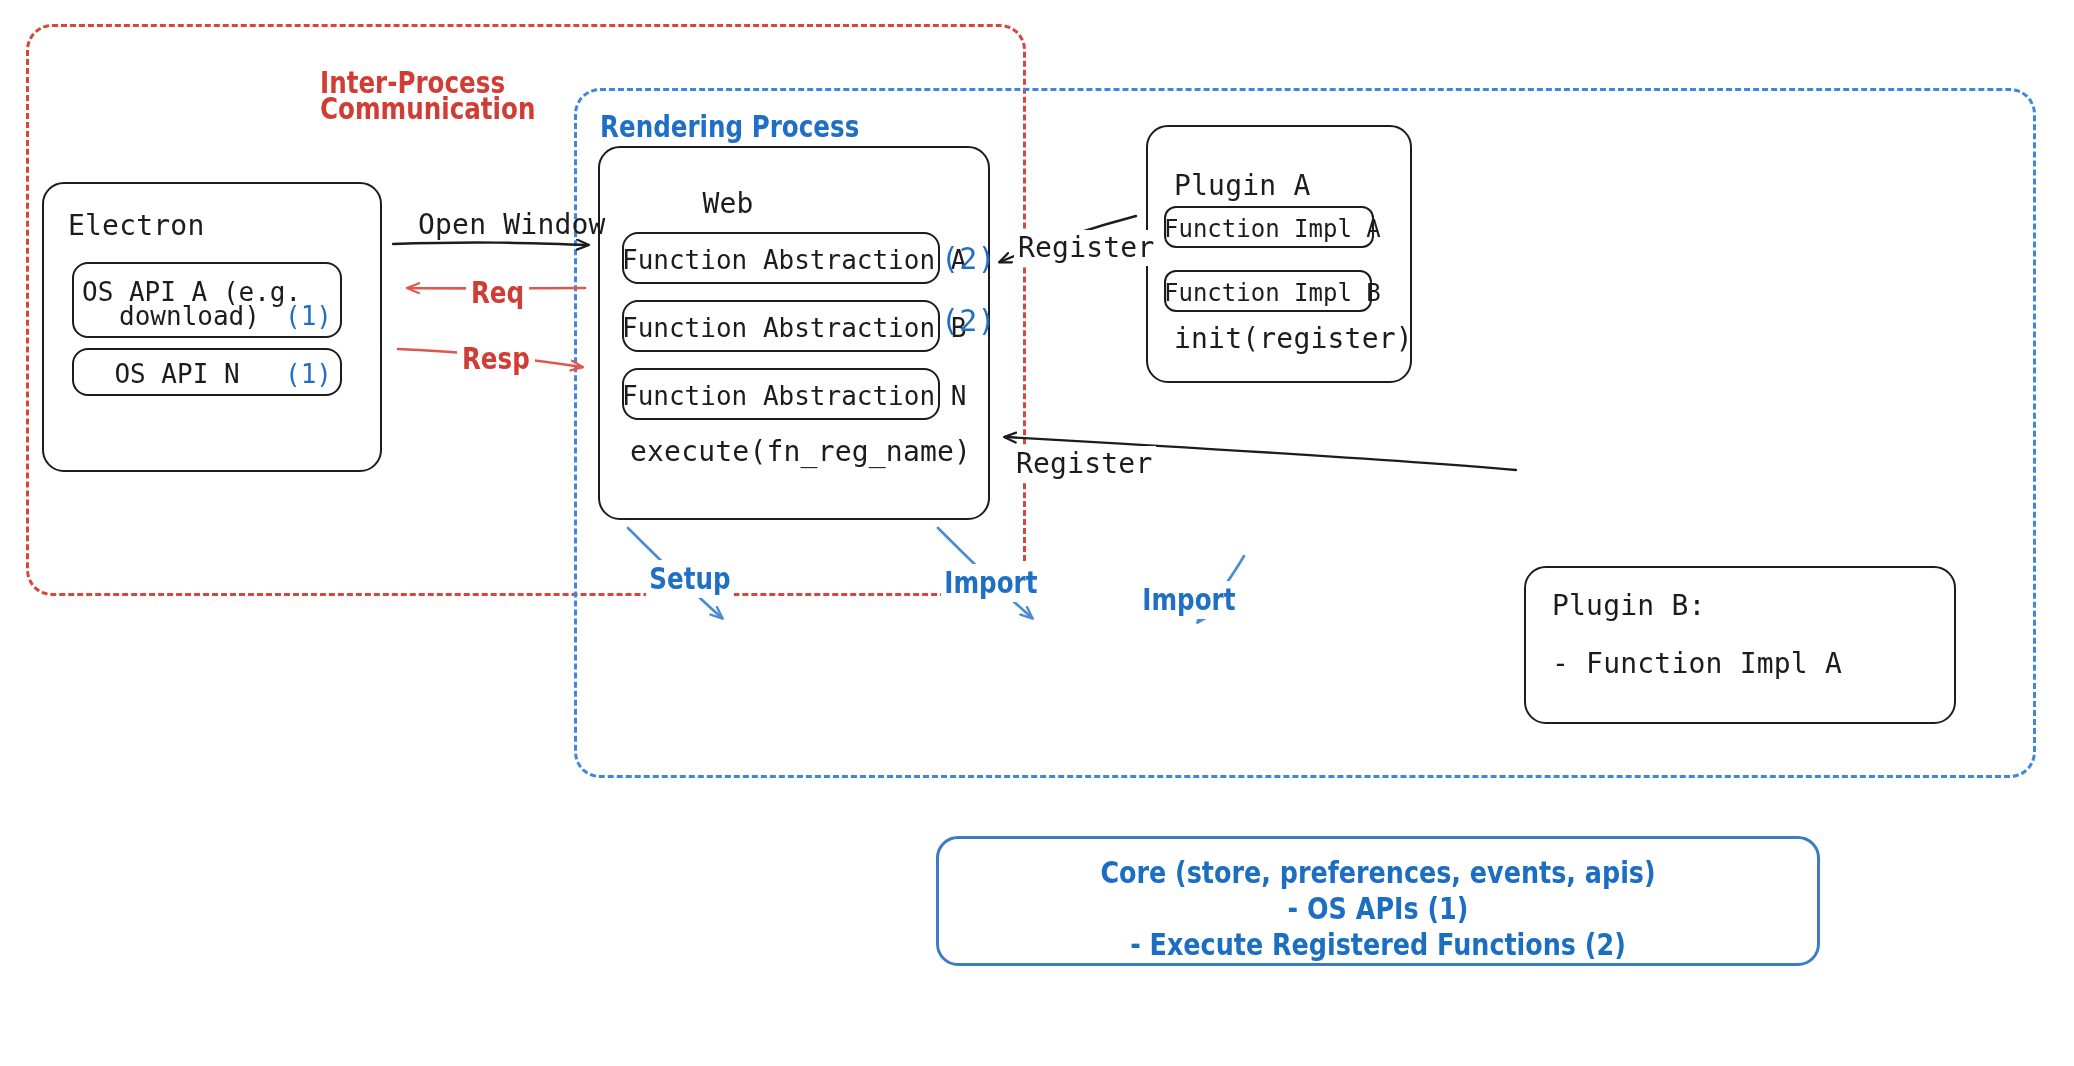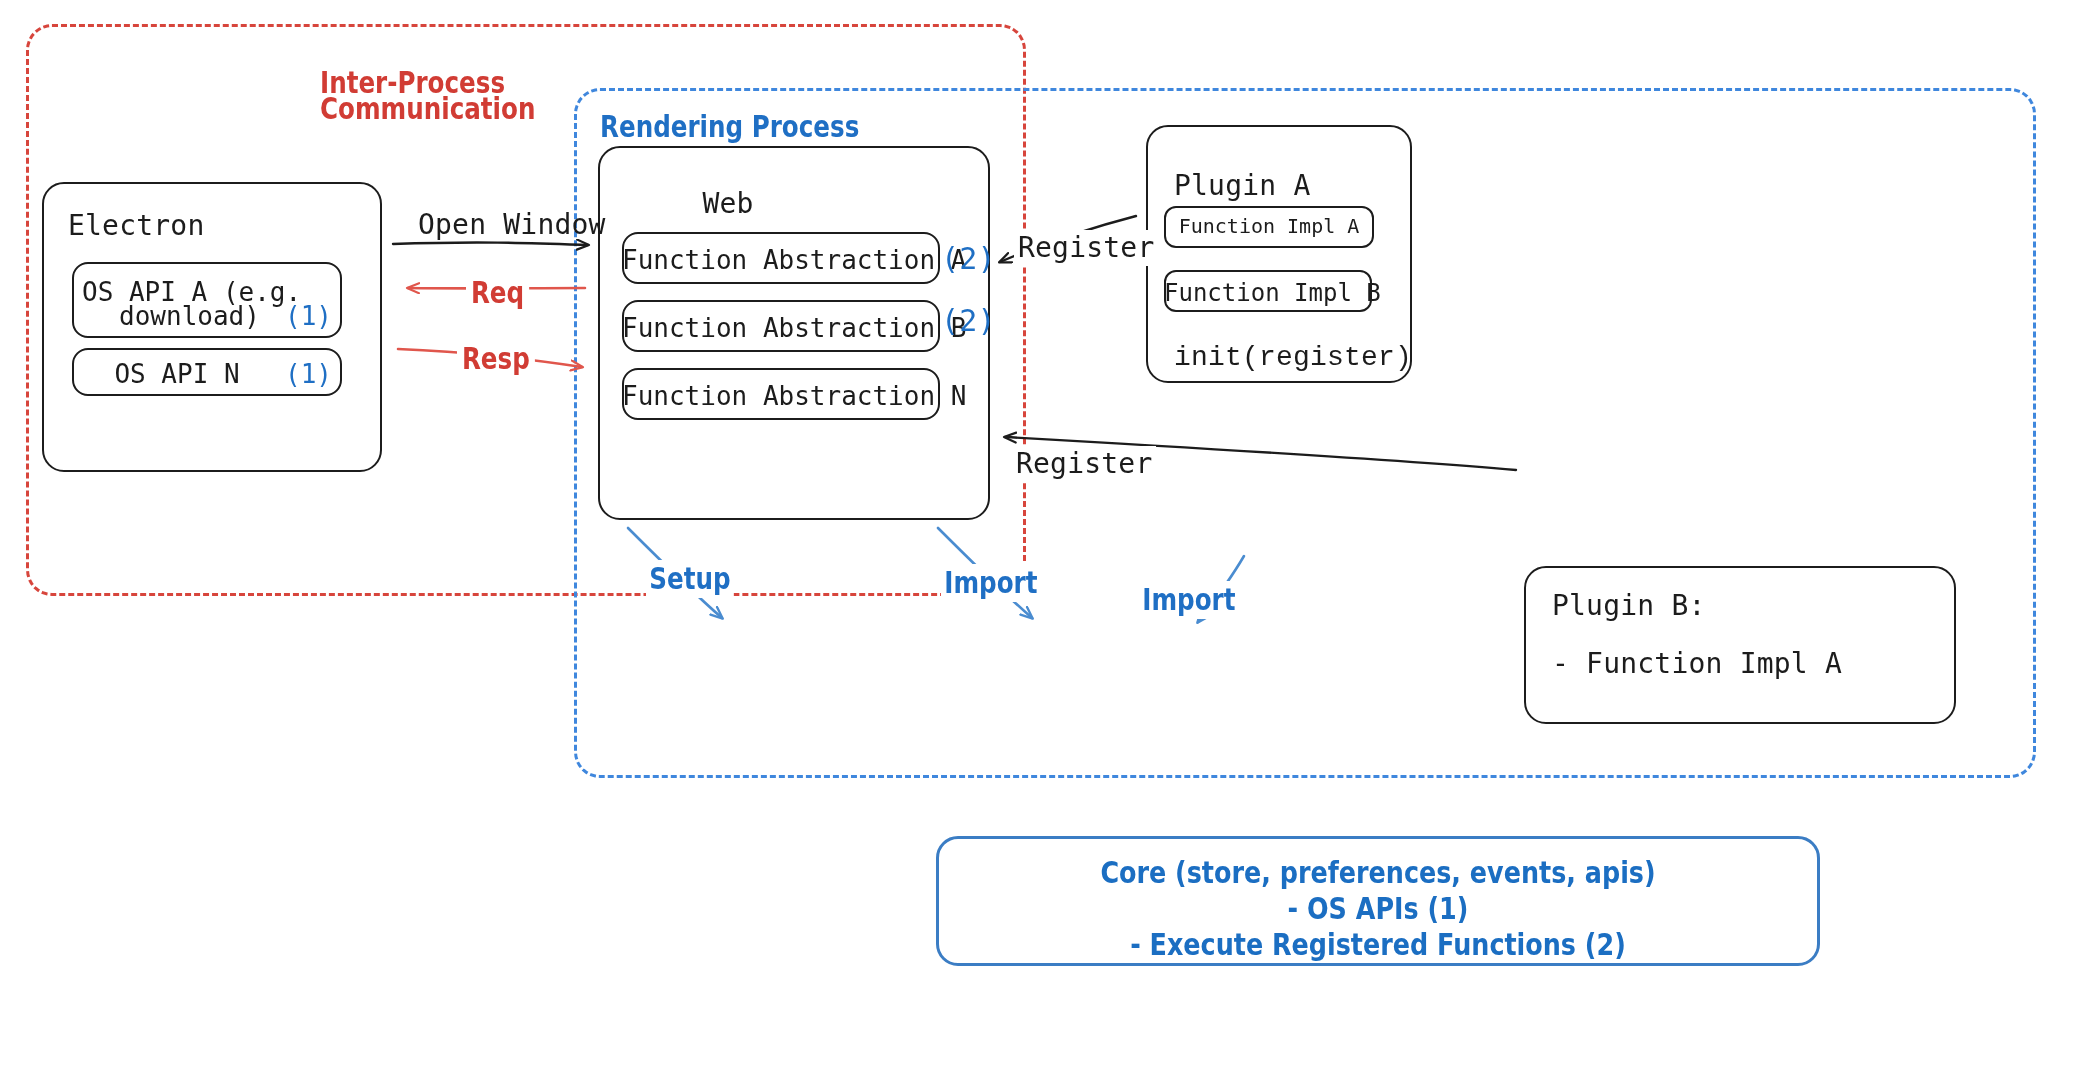--- a/index.html
+++ b/index.html
@@ -98,31 +98,32 @@
   <div class="txt mono26 center" style="left:622px; top:244px; width:318px;">Function Abstraction A</div>
   <div class="txt mono30 blue" style="left:941px; top:240px;">(2)</div>
 
   <div class="box inner" style="left:622px; top:300px; width:318px; height:52px;"></div>
   <div class="txt mono26 center" style="left:622px; top:312px; width:318px;">Function Abstraction B</div>
   <div class="txt mono30 blue" style="left:941px; top:302px;">(2)</div>
 
   <div class="box inner" style="left:622px; top:368px; width:318px; height:52px;"></div>
   <div class="txt mono26 center" style="left:622px; top:380px; width:318px;">Function Abstraction N</div>
 
+  <div class="txt mono28" style="left:630px; top:434px;">execute(fn_reg_name)</div>
 
   <div class="box" style="left:1146px; top:125px; width:266px; height:258px;"></div>
   <div class="txt mono28" style="left:1174px; top:168px;">Plugin A</div>
 
   <div class="box inner" style="left:1164px; top:206px; width:210px; height:42px; border-radius:12px;"></div>
-  <div class="txt mono26 center" style="left:1164px; top:214px; width:210px; font-size:20px;">Function Impl A</div>
+  <div class="txt mono26 center" style="left:1164px; top:214px; width:210px; font-size:24px;">Function Impl A</div>
 
   <div class="box inner" style="left:1164px; top:270px; width:208px; height:42px; border-radius:12px;"></div>
   <div class="txt mono26 center" style="left:1164px; top:278px; width:208px; font-size:24px;">Function Impl B</div>
 
-  <div class="txt mono28" style="left:1174px; top:340px;font-family:Liberation Mono, monospace;">init(register)</div>
+  <div class="txt mono28" style="left:1174px; top:321px;">init(register)</div>
 
   <div class="box" style="left:1524px; top:566px; width:432px; height:158px;"></div>
   <div class="txt mono28" style="left:1552px; top:588px;">Plugin B:</div>
   <div class="txt mono28" style="left:1552px; top:646px;">- Function Impl A</div>
 
   <div class="corebox" style="left:936px; top:836px; width:884px; height:130px;"></div>
   <div class="txt mono30 bluedk cond ctr center" style="left:936px; top:853px; width:884px; font-size:31px;">Core (store, preferences, events, apis)</div>
   <div class="txt mono30 bluedk cond ctr center" style="left:936px; top:889px; width:884px; font-size:31px;">- OS APIs (1)</div>
   <div class="txt mono30 bluedk cond ctr center" style="left:936px; top:925px; width:884px; font-size:31px;">- Execute Registered Functions (2)</div>
 

